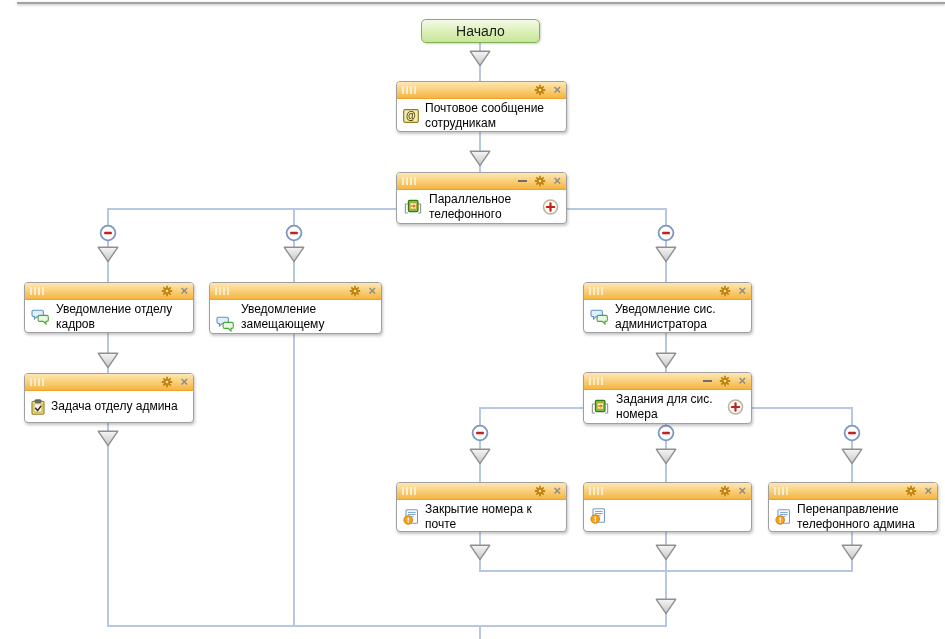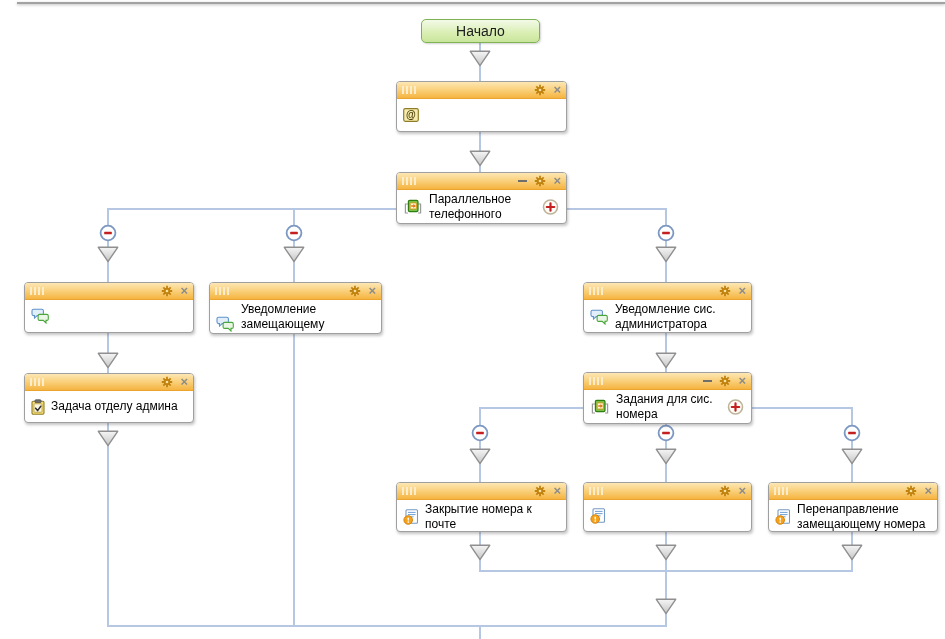--- a/index.html
+++ b/index.html
@@ -257,20 +257,21 @@
         </span>
       <span class="hbtn close-x">×</span>
     </div>
     <div class="node-body">
       <span class="node-icon">
           <svg width="16" height="14" viewBox="0 0 16 14">
             <rect x="0.7" y="0.7" width="14.6" height="12.6" rx="1.5" fill="#f7ecb0" stroke="#8f7d26" stroke-width="1.2"></rect>
             <text x="8" y="10.3" font-size="10" font-weight="bold" fill="#4a3c00" text-anchor="middle" font-family="Liberation Sans, sans-serif">@</text>
           </svg>
         </span>
+      <span class="node-title">Почтовое сообщение сотрудникам</span>
 
     </div>
   </div>
     <div class="node has-plus" style="left: 396px; top: 172px; width: 169px; height: 50px;">
     <div class="node-header">
       <span class="handle">
           <i></i>
           <i></i>
           <i></i>
           <i></i>
@@ -332,20 +333,21 @@
         </span>
       <span class="hbtn close-x">×</span>
     </div>
     <div class="node-body">
       <span class="node-icon">
           <svg width="19" height="16" viewBox="0 0 19 16">
             <path d="M2.6 1.2 h8.2 a1.6 1.6 0 0 1 1.6 1.6 v3.2 a1.6 1.6 0 0 1 -1.6 1.6 h-4.6 l-2.7 2.5 v-2.5 h-0.9 a1.6 1.6 0 0 1 -1.6 -1.6 v-3.2 a1.6 1.6 0 0 1 1.6 -1.6 z" fill="#e3eefb" stroke="#5e93cc" stroke-width="1.1"></path>
             <path d="M8.6 6.4 h7.2 a1.5 1.5 0 0 1 1.5 1.5 v3 a1.5 1.5 0 0 1 -1.5 1.5 h-0.8 v2.6 l-2.8 -2.6 h-3.6 a1.5 1.5 0 0 1 -1.5 -1.5 v-3 a1.5 1.5 0 0 1 1.5 -1.5 z" fill="#eaf7e4" stroke="#4aa63c" stroke-width="1.1"></path>
           </svg>
         </span>
+      <span class="node-title">Уведомление отделу кадров</span>
 
     </div>
   </div>
     <div class="node" style="left: 209px; top: 282px; width: 171px; height: 50px;">
     <div class="node-header">
       <span class="handle">
           <i></i>
           <i></i>
           <i></i>
           <i></i>
@@ -599,17 +601,17 @@
             <g stroke="#6f9fd4" stroke-width="1">
               <line x1="5" y1="3.4" x2="12.6" y2="3.4"></line>
               <line x1="5" y1="5.6" x2="12.6" y2="5.6"></line>
               <line x1="5" y1="7.8" x2="10.6" y2="7.8"></line>
             </g>
             <circle cx="5.2" cy="11" r="4.3" fill="#f6a31b" stroke="#cf7f07" stroke-width="0.9"></circle>
             <rect x="4.6" y="8.5" width="1.3" height="3.2" rx="0.65" fill="#ffffff"></rect>
             <circle cx="5.25" cy="13" r="0.85" fill="#ffffff"></circle>
           </svg>
         </span>
-      <span class="node-title">Перенаправление замещающему номера</span>
+      <span class="node-title">Перенаправление телефонного админа</span>
 
     </div>
   </div>
   </div>
 
 </body></html>

